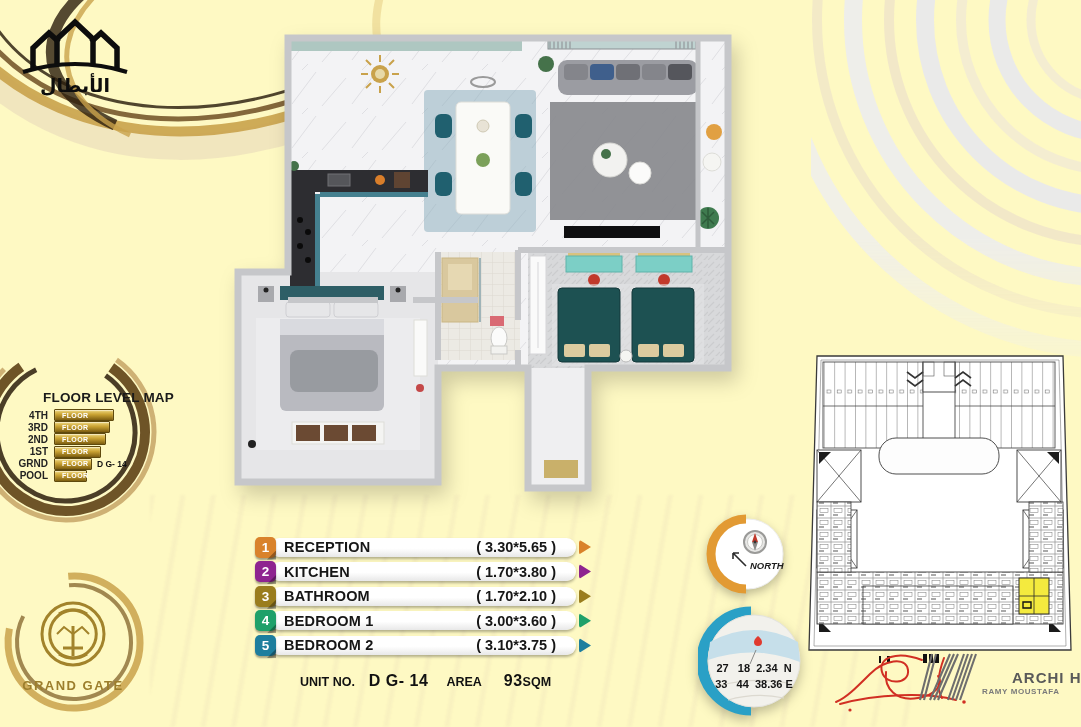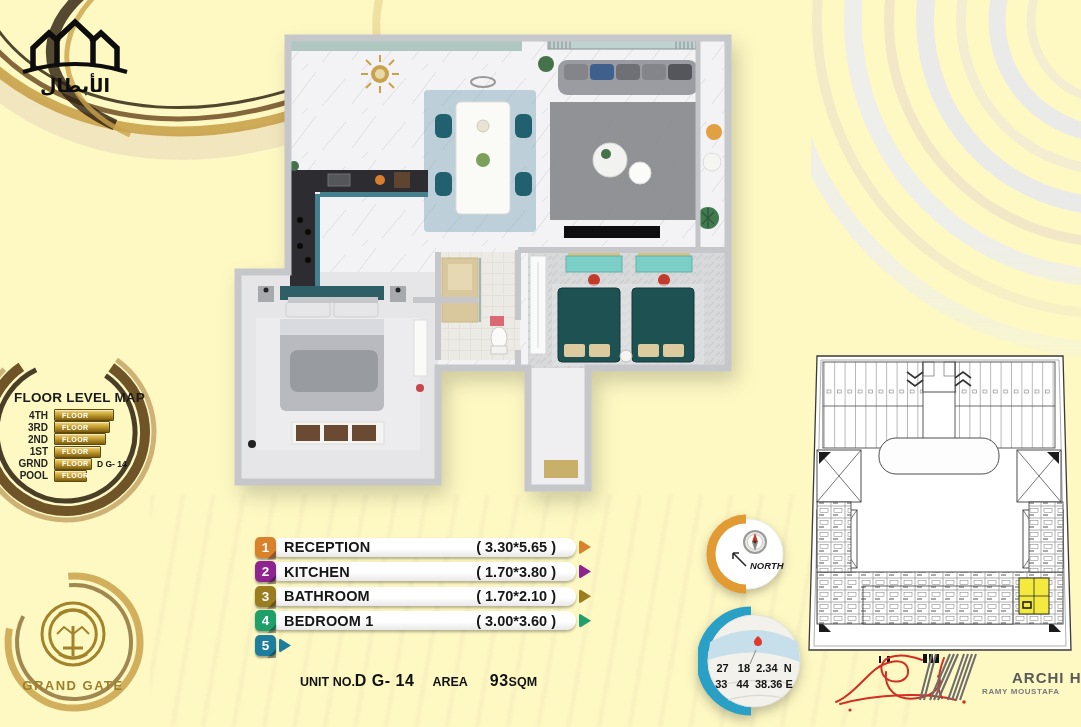--- a/index.html
+++ b/index.html
@@ -13,21 +13,21 @@
     opacity:.45;filter:blur(1px);}
   .tr-arcs{right:0;top:0;width:270px;height:430px;
     -webkit-mask-image:linear-gradient(180deg,#000 55%,transparent 96%);
     mask-image:linear-gradient(180deg,#000 55%,transparent 96%);}
   
   .alabtal{left:10px;top:16px;width:130px;text-align:center;}
   .alabtal .ar{display:block;margin-top:-4px;font-family:"DejaVu Sans",sans-serif;
     font-size:19px;font-weight:bold;color:#0d0d0d;letter-spacing:1px;}
   
   .floor-map{left:6px;top:390px;width:200px;}
-  .fl-title{width:160px;margin-left:8px;text-align:left;font-size:13.5px;font-weight:bold;
+  .fl-title{width:160px;margin-left:8px;text-align:right;font-size:13.5px;font-weight:bold;
     color:#1a1a1a;letter-spacing:.2px;}
   .fl-rows{margin-top:5px;}
   .fl-row{display:flex;align-items:center;height:10.5px;margin-bottom:1.6px;}
   .fl-label{width:42px;text-align:right;font-size:10px;font-weight:bold;color:#222;padding-right:6px;}
   .fl-bar{height:10px;background:linear-gradient(180deg,#efd77c 0%,#c9a233 45%,#7d5e11 100%);
     border:1px solid #5f4a0e;border-radius:1px;display:flex;align-items:center;
     box-shadow:inset 0 1px 1px rgba(255,255,255,.55);}
   .fl-bar span{font-size:7px;font-weight:bold;color:#fff;padding-left:7px;letter-spacing:.4px;}
   .fl-note{font-size:8.5px;font-weight:bold;color:#111;margin-left:5px;white-space:nowrap;}
   
@@ -41,21 +41,21 @@
   .pill{margin-left:-6px;width:292px;height:19px;background:linear-gradient(180deg,#ffffff 55%,#e8e8e8);
     border-radius:10px;display:flex;align-items:center;box-shadow:0 2px 3px rgba(0,0,0,.30);
     padding-left:14px;}
   .room-name{font-size:14.5px;font-weight:bold;color:#161616;letter-spacing:.2px;}
   .room-dims{margin-left:auto;margin-right:20px;font-size:14.5px;font-weight:bold;white-space:pre;color:#161616;}
   .arrowhead{width:12px;height:15px;margin-left:3px;clip-path:polygon(0 0,100% 50%,0 100%);border-radius:3px;}
   
   .unit-line{left:300px;top:672px;display:flex;align-items:baseline;}
   .ul-label{font-size:12.5px;font-weight:bold;}
   .ul-big{font-size:16px;font-weight:bold;letter-spacing:.5px;}
-  .unit-line .g1{} .unit-line .g2{margin-right:18px;}
+  .unit-line .g1{margin-right:14px;} .unit-line .g2{margin-right:18px;}
   .unit-line .g3{margin-right:22px;} .unit-line .g4{}
   
   .compass{left:706px;top:512px;width:84px;height:84px;filter:drop-shadow(0 4px 5px rgba(0,0,0,.25));}
   .coords{left:698px;top:606px;width:110px;height:110px;filter:drop-shadow(0 5px 6px rgba(0,0,0,.25));}
   
   .sitemap{left:803px;top:350px;width:274px;height:316px;}
   
   .signature{left:826px;top:648px;width:190px;height:72px;}
   .archihub{left:916px;top:650px;display:flex;align-items:flex-end;}
   .ah-text{margin-left:4px;padding-bottom:6px;}
@@ -366,20 +366,24 @@
         <span class="room-name">BEDROOM 1</span>
         <span class="room-dims">( 3.00*3.60 )</span>
       </div>
       <span class="arrowhead" style="background: rgb(31, 160, 106);"></span>
     </div>
     <div class="room-row">
       <div class="badge" style="background: rgb(30, 126, 158);">
           <span>5</span>
           <i class="fold"></i>
         </div>
+      <div class="pill">
+        <span class="room-name">BEDROOM 2</span>
+        <span class="room-dims">( 3.10*3.75 )</span>
+      </div>
       <span class="arrowhead" style="background: rgb(30, 126, 158);"></span>
     </div>
   </div>
 
   <div class="abs unit-line">
     <span class="ul-label g1">UNIT NO.</span>
     <span class="ul-big g2">D G- 14</span>
     <span class="ul-label g3">AREA</span>
     <span class="ul-big g4">93</span>
     <span class="ul-label">SQM</span>

